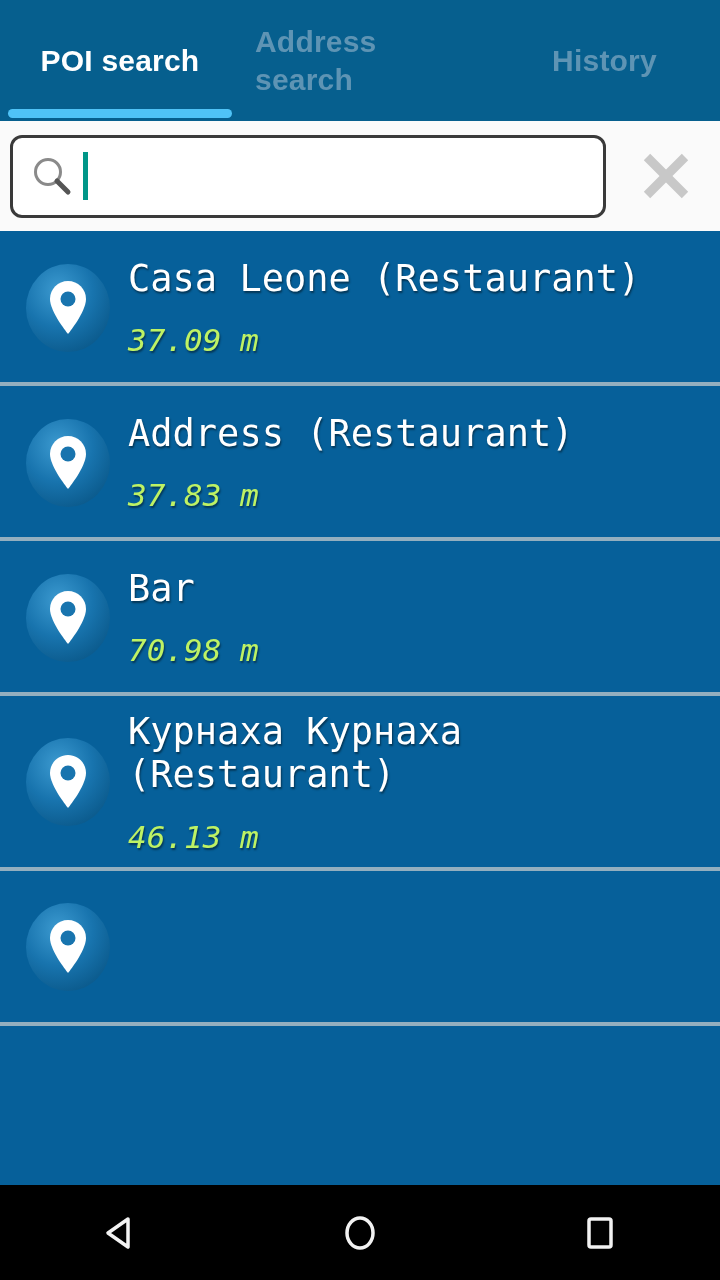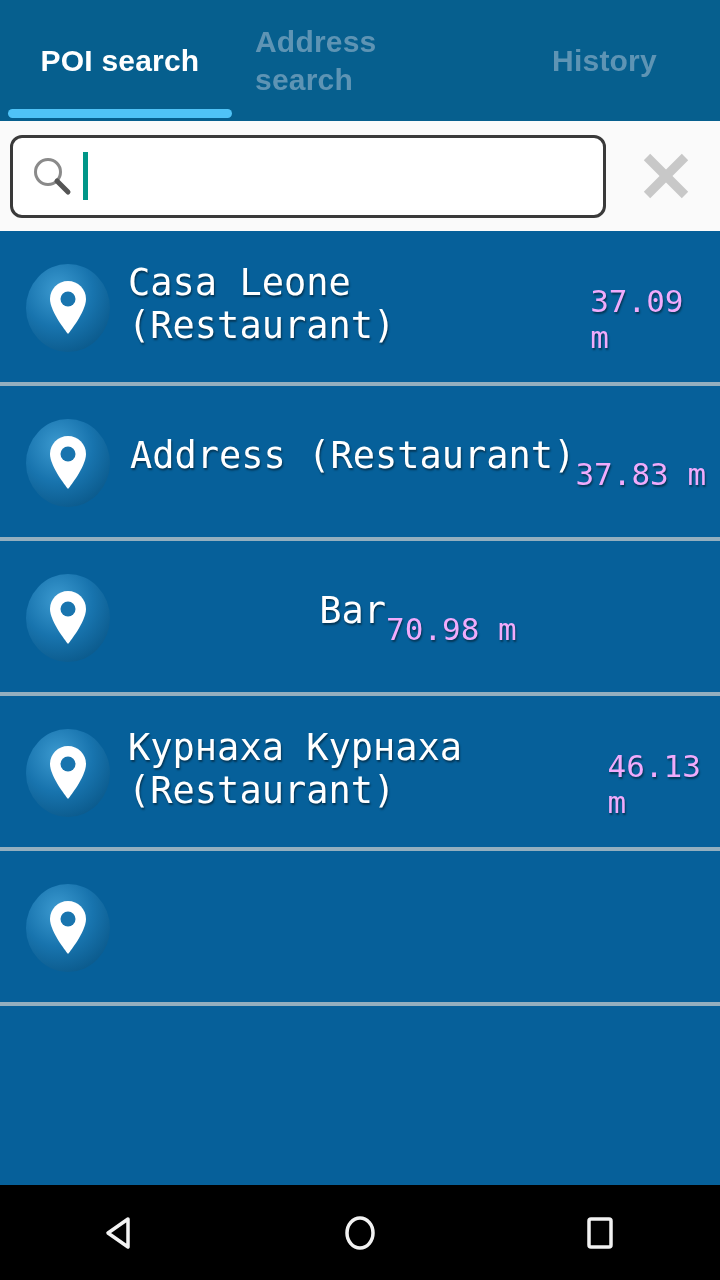--- a/index.html
+++ b/index.html
@@ -116,37 +116,38 @@
   }
   .pin-wrap {
     flex:0 0 auto;
     width:92px; height:92px;
     margin-right:14px;
     display:flex; align-items:center; justify-content:center;
   }
   .pin-svg { width:92px; height:92px; display:block; }
   .poi-text {
     flex:1 1 auto;
-    display:flex; flex-direction:row;
+    display:flex; flex-direction:column;
     justify-content:center;
     min-width:0;
   }
   .poi-name {
     font-family:"DejaVu Sans Mono", monospace;
     font-size:37px;
     color:#FFFFFF;
     line-height:1.17;
     letter-spacing:0px;
     text-shadow:1px 2px 2px rgba(0,0,0,0.45);
     word-break:break-word;
   }
   .poi-dist {
     font-family:"DejaVu Sans Mono", monospace;
+    font-style:italic;
     font-size:31px;
-    color:#f0abfc;
+    color:#bef264;
     margin-top:22px;
     text-shadow:1px 2px 2px rgba(0,0,0,0.45);
   }
 
   
   .navbar {
     flex:0 0 auto;
     height:95px;
     background:#000000;
     display:flex;

